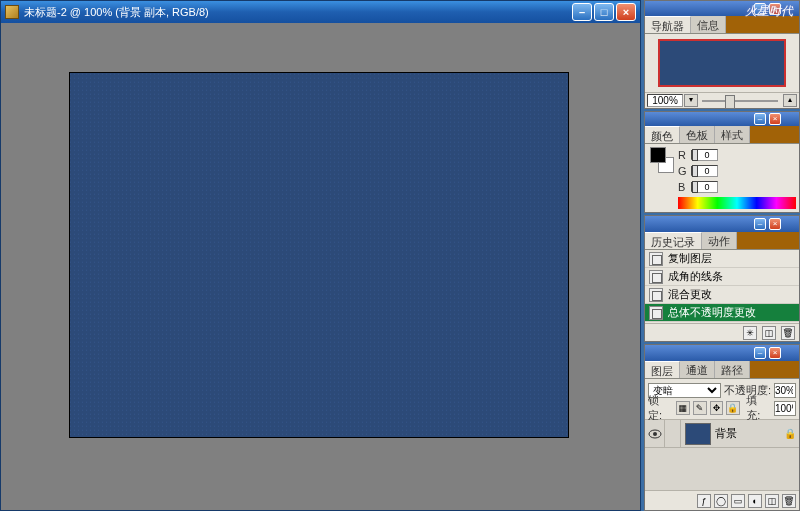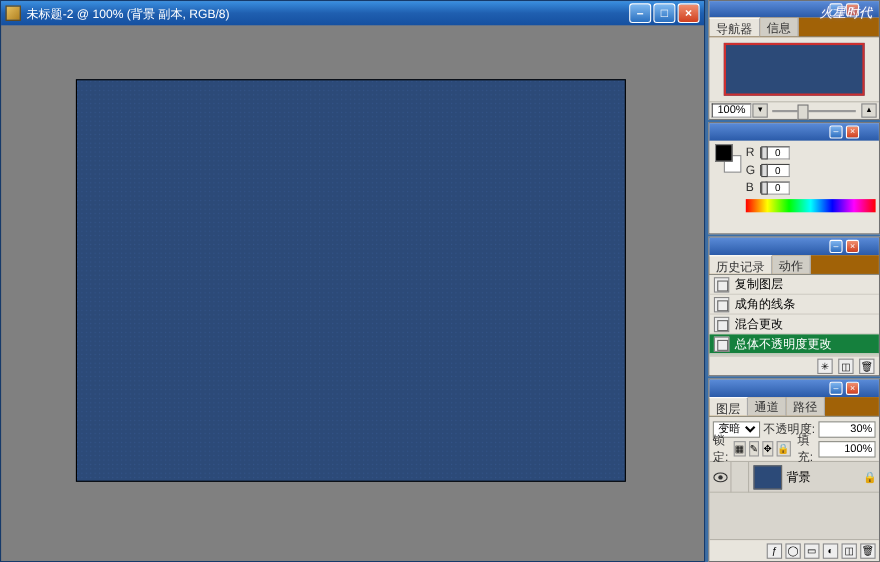--- a/index.html
+++ b/index.html
@@ -48,21 +48,21 @@
 .hist-item{display:flex;align-items:center;height:18px;border-bottom:1px solid #cfccc4;padding:0 4px;gap:5px}
 .hist-item .hico{width:14px;height:14px;border:1px solid #888;background:#eee;position:relative}
 .hist-item .hico::after{content:"";position:absolute;left:2px;top:2px;width:8px;height:8px;border:1px solid #666}
 .hist-item.selected{background:#15803d;color:#fff}
 .hist-foot{height:18px;background:#e8e5dd;border-top:1px solid #b5b2a9;display:flex;justify-content:flex-end;align-items:center;gap:5px;padding:0 4px}
 .ic{width:14px;height:14px;border:1px solid #888;background:#eee;display:flex;align-items:center;justify-content:center;font-size:9px}
 .layers-opts{background:#e8e5dd;padding:2px 3px;border-bottom:1px solid #b5b2a9}
 .lo-row{display:flex;align-items:center;height:18px;gap:3px}
 .lo-row select,.lo-row input{height:15px;border:1px solid #8a8a82;background:#fff;font-size:10px}
 .lo-row select{flex:1}
-.lo-val{width:52px;text-align:right;padding-right:2px}
+.lo-val{width:22px;text-align:right;padding-right:2px}
 .lo-lbl{color:#333}
 .lock-ic{width:14px;height:14px;border:1px solid #999;background:#e0ddd4;text-align:center;font-size:9px;line-height:12px}
 .layer-list{background:#d8d5cd}
 .layer-row{display:flex;align-items:center;height:28px;border-bottom:1px solid #b5b2a9}
 .eye{width:20px;height:28px;border-right:1px solid #b5b2a9;display:flex;align-items:center;justify-content:center}
 .eye svg{width:14px;height:10px}
 .link{width:16px;height:28px;border-right:1px solid #b5b2a9}
 .lthumb{width:26px;height:22px;margin:0 4px;background:#2c4a78;border:1px solid #666}
 .layer-row.sel{background:#2a5aa8;color:#fff}
 .lname{flex:1}
@@ -106,20 +106,25 @@
       <div class="nf-slider"></div>
       <div class="nf-btn">▴</div>
     </div>
   </div>
 
   <div class="panel" style="height:102px">
     <div class="panel-head">
       <div class="ph-btn">–</div>
       <div class="ph-btn ph-close">×</div>
     </div>
+    <div class="tabs">
+      <div class="tab active">颜色</div>
+      <div class="tab">色板</div>
+      <div class="tab">样式</div>
+    </div>
     <div class="panel-body" style="display:flex;gap:2px">
       <div class="swatch-pair">
         <div class="sw-bg"></div>
         <div class="sw-fg"></div>
       </div>
       <div class="cs-stack">
         <div class="color-row">
           <span class="lbl">R</span>
           <div class="cs-track cs-r">
               <div class="cs-thumb"></div>

